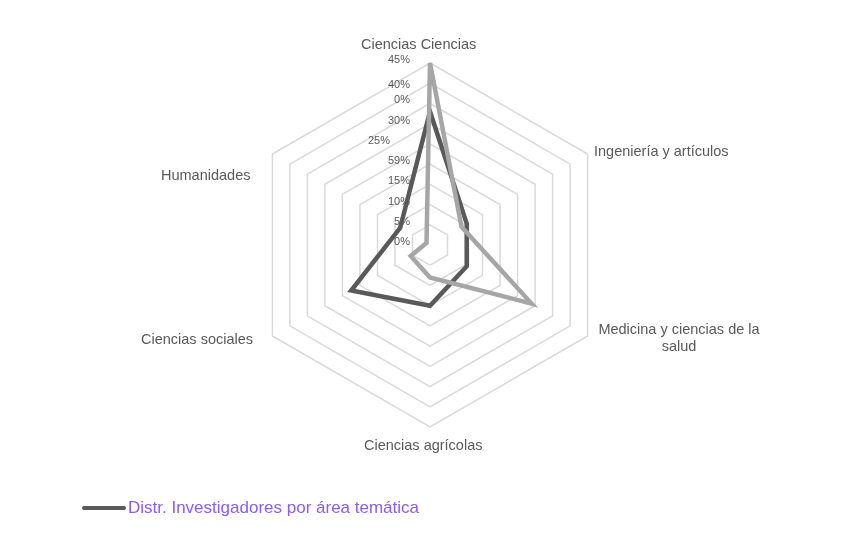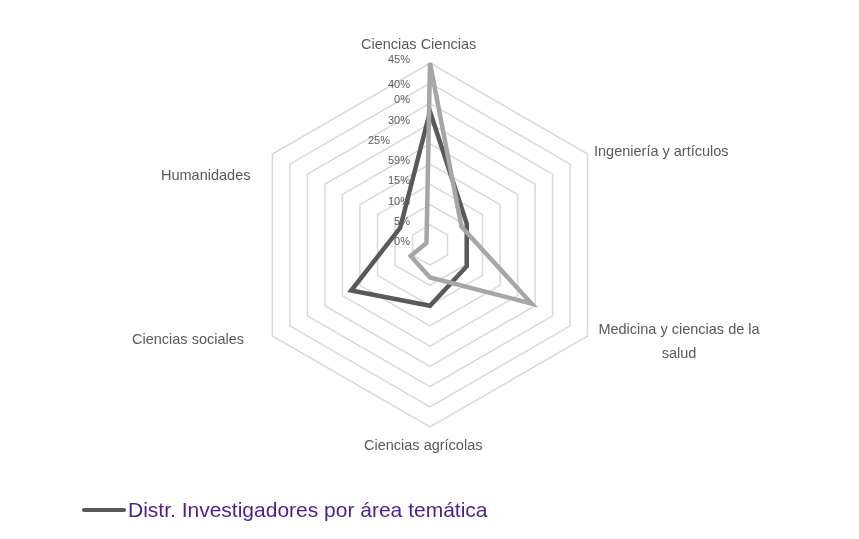--- a/index.html
+++ b/index.html
@@ -2,21 +2,21 @@
 <html><head>
 <meta charset="utf-8">
 <style>
   html, body { margin: 0; padding: 0; background: #ffffff; }
   body { width: 859px; height: 539px; position: relative; overflow: hidden;
          font-family: "Liberation Sans", "DejaVu Sans", sans-serif; color: #595959; }
   #chart { position: absolute; left: 0; top: 0; width: 859px; height: 539px; }
   .cat-label { position: absolute; font-size: 14.5px; color: #595959; white-space: nowrap; }
   .tick-label { position: absolute; font-size: 11px; color: #595959; text-align: right; width: 46px; }
   .legend { position: absolute; top: 498px; left: 0; width: 859px; height: 24px; }
-  .legend-item { position: absolute; display: flex; align-items: center; font-size: 21px; color: #4c1d95; white-space: nowrap; }
+  .legend-item { position: absolute; display: flex; align-items: center; font-size: 17px; color: #8b5cf6; white-space: nowrap; }
   .legend-swatch { display: inline-block; width: 44px; height: 4px; border-radius: 2px; margin-right: 2px; }
 </style>
 </head>
 <body>
 
 <svg id="chart" width="859" height="539" viewBox="0 0 859 539" xmlns="http://www.w3.org/2000/svg">
   <g id="grid">
       <polygon points="430.0,224.8 447.5,234.9 447.5,255.1 430.0,265.2 412.5,255.1 412.5,234.9" fill="none" stroke="#d9d9d9" stroke-width="1.5"></polygon>
       <polygon points="430.0,204.6 465.0,224.8 465.0,265.2 430.0,285.4 395.0,265.2 395.0,224.8" fill="none" stroke="#d9d9d9" stroke-width="1.5"></polygon>
       <polygon points="430.0,184.3 482.5,214.7 482.5,275.3 430.0,305.7 377.5,275.3 377.5,214.7" fill="none" stroke="#d9d9d9" stroke-width="1.5"></polygon>
@@ -43,24 +43,24 @@
     <div class="tick-label" style="left: 364px; top: 113.667px;">30%</div>
     <div class="tick-label" style="left: 364px; top: 93.4444px;">0%</div>
     <div class="tick-label" style="left: 364px; top: 78px;">40%</div>
     <div class="tick-label" style="left: 364px; top: 53px;">45%</div>
   </div>
 
 <div class="cat-label" style="left:361px; top:36px;">Ciencias Ciencias</div>
 <div class="cat-label" style="left:594px; top:143px;">Ingeniería y artículos</div>
 <div class="cat-label" style="left:594px; top:321px; text-align:center; width:170px;">
   <div>Medicina y ciencias de la</div>
-  <div style="margin-top:8px;">salud</div>
+  <div style="margin-top:1px;">salud</div>
 </div>
 <div class="cat-label" style="left:364px; top:437px;">Ciencias agrícolas</div>
-<div class="cat-label" style="left:132px; top:331px;">Ciencias sociales</div>
+<div class="cat-label" style="left:141px; top:331px;">Ciencias sociales</div>
 <div class="cat-label" style="left:161px; top:143px;margin-top:24px;">Humanidades</div>
 
 <div class="legend">
   <div class="legend-item" style="left:82px;">
     <span class="legend-swatch" id="sw0" style="background: rgb(89, 89, 89);"></span>
     <span>Distr. Investigadores por área temática</span>
   </div>
 </div>
 
 </body></html>

